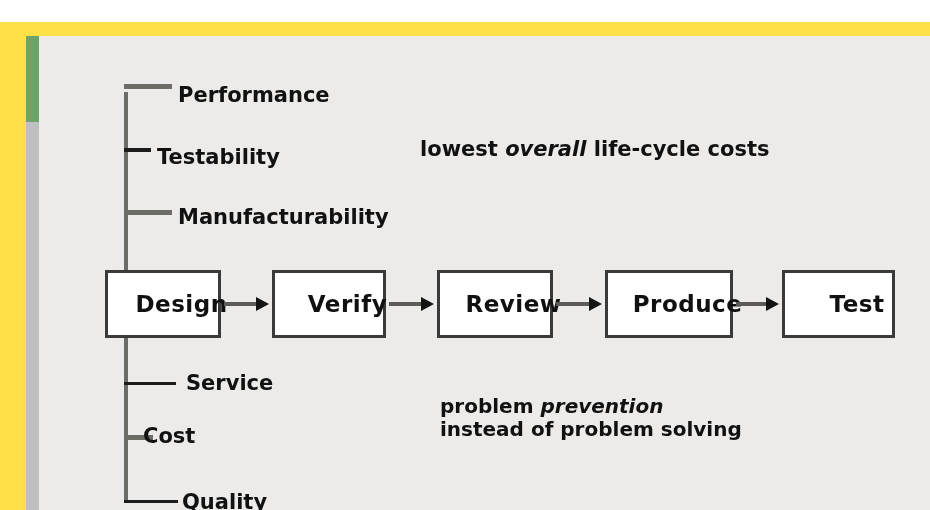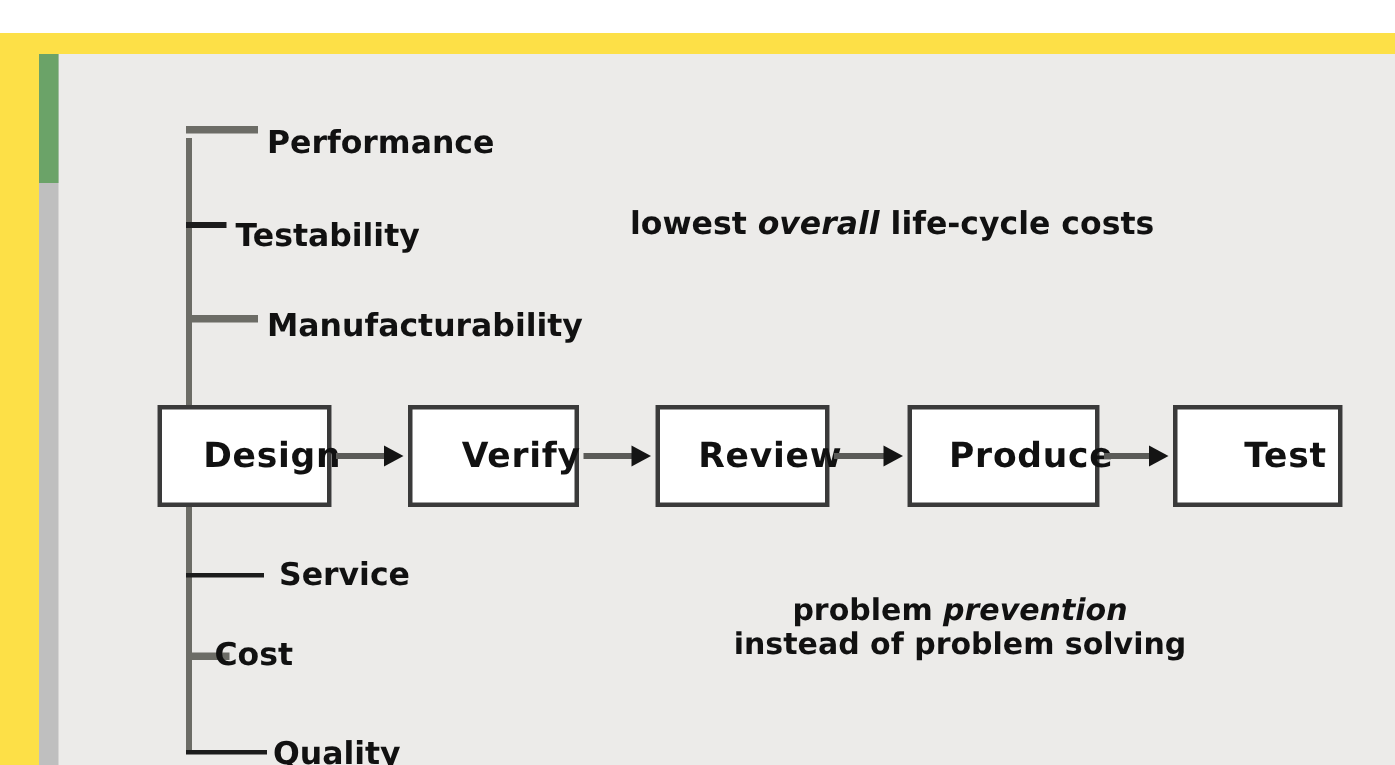--- a/index.html
+++ b/index.html
@@ -115,21 +115,21 @@
     color: #111111;
     white-space: nowrap;
     font-family: "DejaVu Sans", sans-serif;
   }
   #note-top .em { font-style: italic; }
   #note-bottom {
     position: absolute;
     left: 440px;
     top: 373px;
     width: 400px;
-    text-align: center;
+    text-align: left;
     font-size: 20px;
     font-weight: bold;
     line-height: 1.15;
     color: #111111;
     font-family: "DejaVu Sans", sans-serif;
   }
   #note-bottom .em { font-style: italic; }
 </style>
 </head>
 <body>

